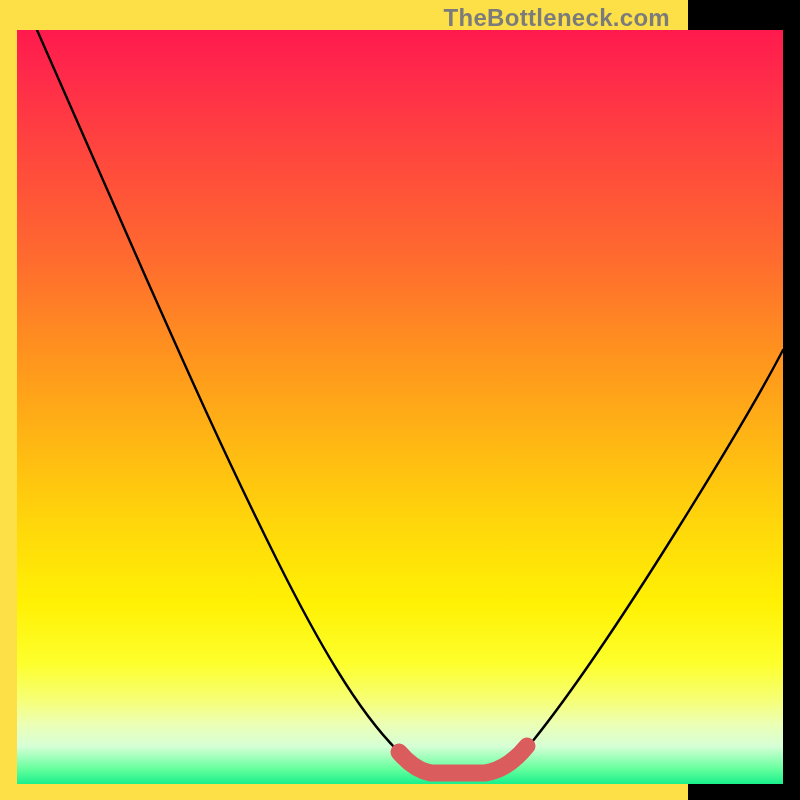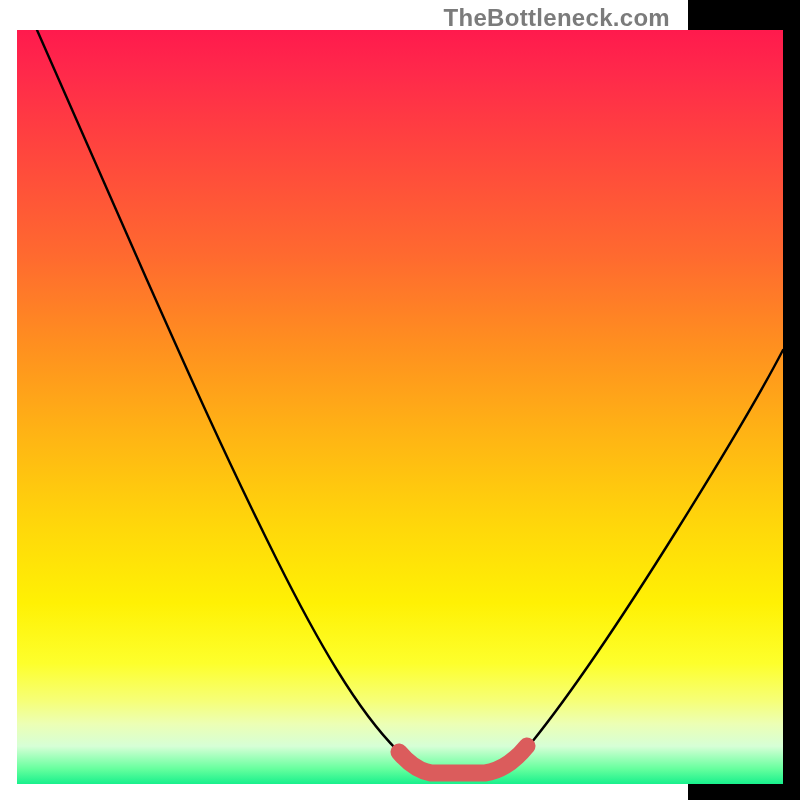--- a/index.html
+++ b/index.html
@@ -8,21 +8,21 @@
     width: 800px;
     height: 800px;
     background: #000000;
     overflow: hidden;
     font-family: Arial, Helvetica, sans-serif;
   }
   .frame {
     position: relative;
     width: 688px;
     height: 800px;
-    background: #ffffff;
+    background: #fde047;
   }
   .watermark {
     position: absolute;
     top: 4px;
     right: 18px;
     font-size: 24px;
     font-weight: 600;
     color: #7b7b7b;
     letter-spacing: 0.3px;
     user-select: none;

